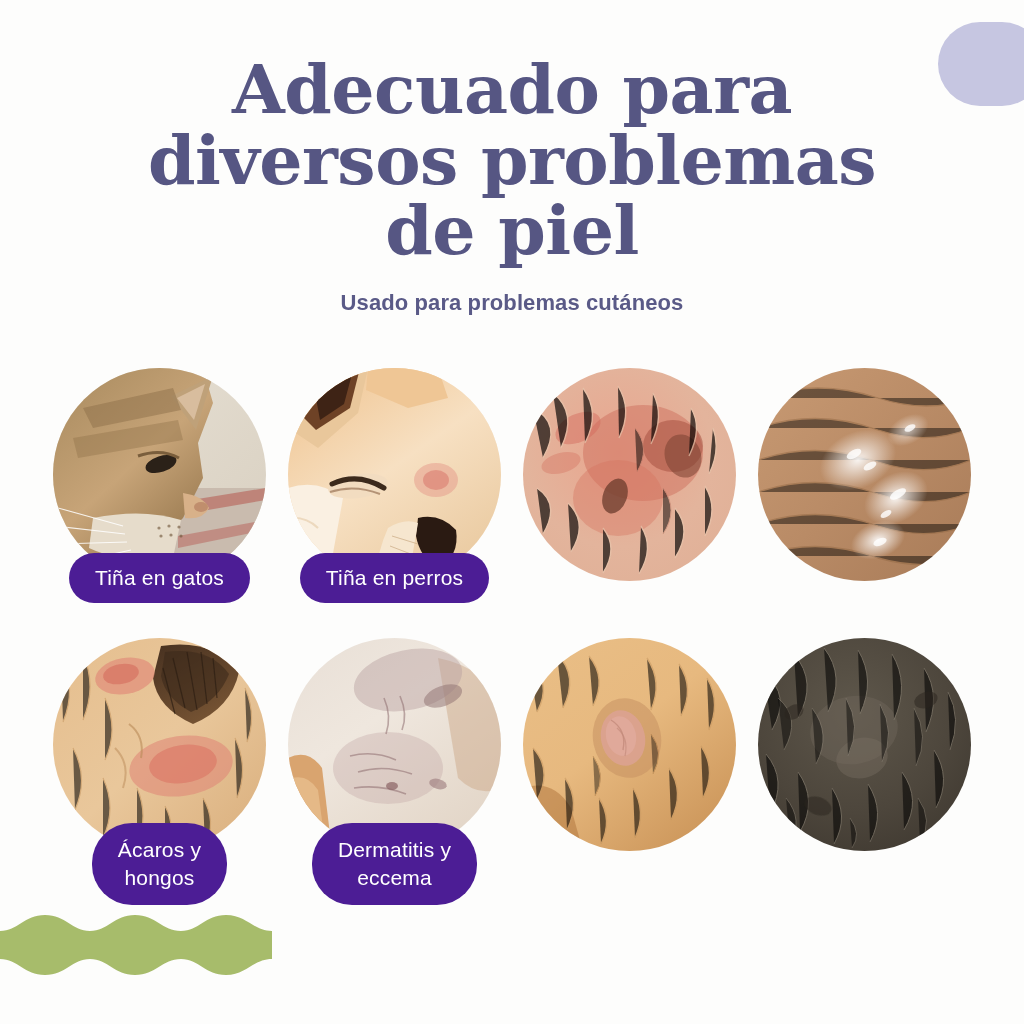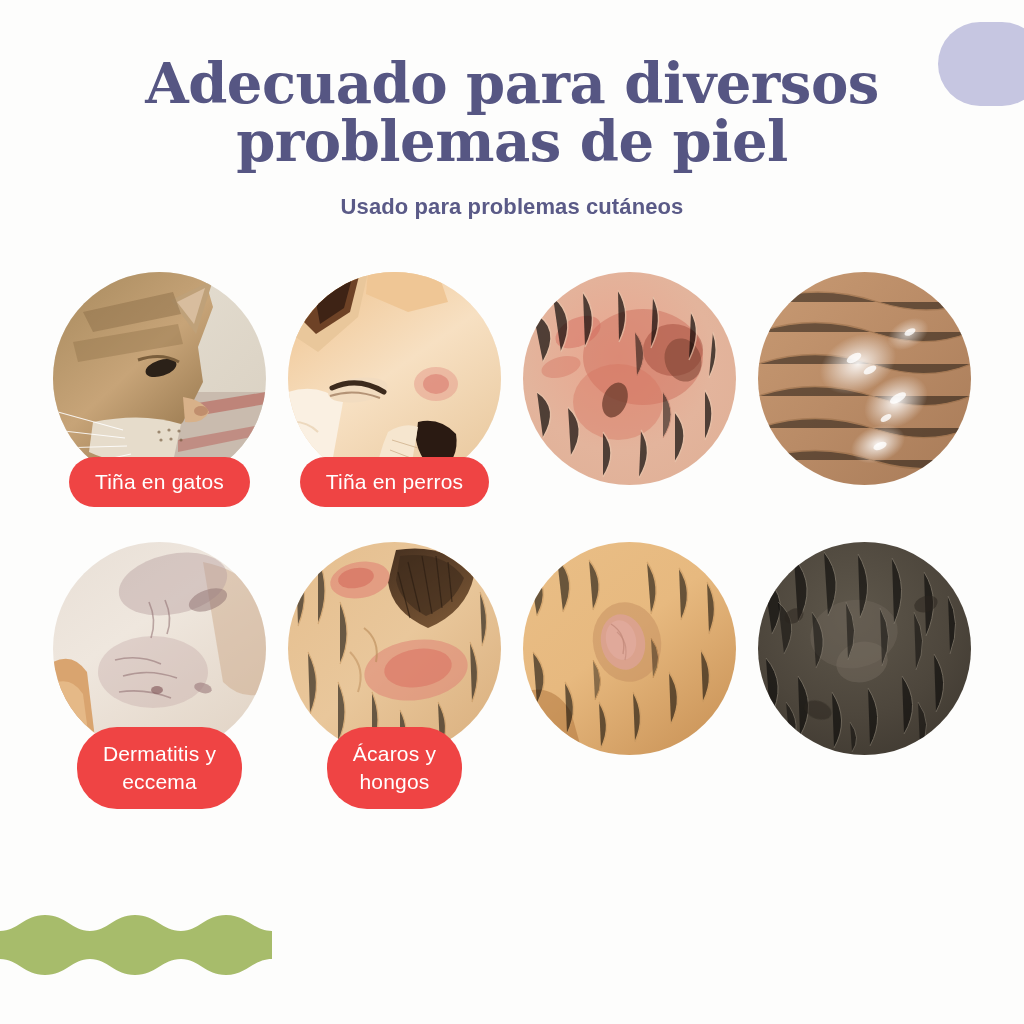--- a/index.html
+++ b/index.html
@@ -30,21 +30,21 @@
   
   .header{
     position:relative;
     z-index:2;
     padding-top:54px;
     text-align:center;
   }
   .title{
     font-family:"DejaVu Serif", serif;
     font-weight:700;
-    font-size:56px;
+    font-size:68px;
     line-height:1.04;
     letter-spacing:-0.5px;
     color:#565683;
     padding:0 110px;
   }
   .subtitle{
     margin-top:24px;
     font-family:"Liberation Sans", sans-serif;
     font-weight:700;
     font-size:22px;
@@ -74,21 +74,21 @@
     border-radius:50%;
     overflow:hidden;
     position:relative;
   }
   .photo svg{ display:block; width:100%; height:100%; }
 
   .pill{
     margin-top:-28px;
     position:relative;
     z-index:3;
-    background:#ef4444;
+    background:#4c1d95;
     color:#FFFFFF;
     border-radius:40px;
     padding:11px 26px;
     font-size:21px;
     line-height:1.33;
     text-align:center;
     white-space:pre-line;
     min-width:118px;
     font-weight:400;
     letter-spacing:0.2px;
@@ -271,60 +271,20 @@
           <ellipse cx="152" cy="60" rx="6" ry="3" transform="rotate(-28 152 60)"></ellipse>
         </g>
       </svg>
     </div>
   </div>
 
   <div class="cell row2">
     <div class="photo">
       <svg viewBox="0 0 213 213">
         <defs>
-          <linearGradient id="g5bg" x1="0" y1="0" x2="0.7" y2="1">
-            <stop offset="0" stop-color="#E8DFD6"></stop>
-              <stop offset="0.45" stop-color="#EFE7DE"></stop>
-            <stop offset="1" stop-color="#E3D6C8"></stop>
-          </linearGradient>
-        </defs>
-        <rect width="213" height="213" fill="url(#g5bg)"></rect>
-        <path d="M0,120 Q20,110 34,130 L44,213 L0,213 Z" fill="#D9A46F"></path>
-        <path d="M4,140 Q20,136 30,152 L38,213 L4,213 Z" fill="#E5B987"></path>
-        <path d="M150,20 Q200,30 213,70 L213,150 Q190,160 170,140 Q160,80 150,20 Z" fill="#C9A583" opacity="0.45"></path>
-        <ellipse cx="120" cy="42" rx="55" ry="30" transform="rotate(-12 120 42)" fill="#B9A0A0" opacity="0.45"></ellipse>
-        <ellipse cx="155" cy="58" rx="20" ry="10" transform="rotate(-20 155 58)" fill="#8D7070" opacity="0.5"></ellipse>
-        <ellipse cx="100" cy="130" rx="55" ry="36" fill="#BFA3A3" opacity="0.35"></ellipse>
-        <g stroke="#8F6E70" stroke-width="1.6" opacity="0.55" fill="none">
-          <path d="M62,118 Q86,112 108,122"></path>
-          <path d="M70,134 Q96,126 124,136"></path>
-          <path d="M66,150 Q92,146 118,156"></path>
-          <path d="M96,60 Q104,78 98,96"></path>
-          <path d="M112,58 Q120,76 114,92"></path>
-        </g>
-        <ellipse cx="104" cy="148" rx="6" ry="4" fill="#8A6364" opacity="0.7"></ellipse>
-        <ellipse cx="150" cy="146" rx="9" ry="5" transform="rotate(15 150 146)" fill="#9B7A7C" opacity="0.6"></ellipse>
-        <path d="M40,190 Q90,180 150,190 L160,213 L34,213 Z" fill="#E9DCC9" opacity="0.8"></path>
-        <g stroke="#D5C3AD" stroke-width="1.2" opacity="0.6">
-          <path d="M56,192 L60,213"></path>
-            <path d="M78,190 L80,213"></path>
-            <path d="M100,190 L100,213"></path>
-          <path d="M122,190 L124,213"></path>
-            <path d="M144,192 L148,213"></path>
-        </g>
-      </svg>
-    </div>
-    <div class="pill">Dermatitis y
-eccema</div>
-  </div>
-
-  <div class="cell row2">
-    <div class="photo">
-      <svg viewBox="0 0 213 213">
-        <defs>
           <linearGradient id="g6bg" x1="0" y1="0" x2="1" y2="1">
             <stop offset="0" stop-color="#E5BE8E"></stop>
               <stop offset="0.5" stop-color="#E9C79B"></stop>
             <stop offset="1" stop-color="#D9AE7C"></stop>
           </linearGradient>
           <linearGradient id="g6dark" x1="0.2" y1="0" x2="0.8" y2="1">
             <stop offset="0" stop-color="#4B3422"></stop>
               <stop offset="1" stop-color="#7B5735"></stop>
           </linearGradient>
         </defs>
@@ -353,20 +313,60 @@
             <path d="M150,160 Q164,184 152,208"></path>
           <path d="M182,100 Q196,130 184,160"></path>
             <path d="M192,50 Q204,78 194,104"></path>
         </g>
         <path d="M76,86 Q92,98 88,120" stroke="#B98A58" stroke-width="2" fill="none" opacity="0.6"></path>
         <path d="M62,110 Q78,126 70,150" stroke="#B98A58" stroke-width="2" fill="none" opacity="0.5"></path>
       </svg>
     </div>
     <div class="pill">Ácaros y
 hongos</div>
+  </div>
+
+  <div class="cell row2">
+    <div class="photo">
+      <svg viewBox="0 0 213 213">
+        <defs>
+          <linearGradient id="g5bg" x1="0" y1="0" x2="0.7" y2="1">
+            <stop offset="0" stop-color="#E8DFD6"></stop>
+              <stop offset="0.45" stop-color="#EFE7DE"></stop>
+            <stop offset="1" stop-color="#E3D6C8"></stop>
+          </linearGradient>
+        </defs>
+        <rect width="213" height="213" fill="url(#g5bg)"></rect>
+        <path d="M0,120 Q20,110 34,130 L44,213 L0,213 Z" fill="#D9A46F"></path>
+        <path d="M4,140 Q20,136 30,152 L38,213 L4,213 Z" fill="#E5B987"></path>
+        <path d="M150,20 Q200,30 213,70 L213,150 Q190,160 170,140 Q160,80 150,20 Z" fill="#C9A583" opacity="0.45"></path>
+        <ellipse cx="120" cy="42" rx="55" ry="30" transform="rotate(-12 120 42)" fill="#B9A0A0" opacity="0.45"></ellipse>
+        <ellipse cx="155" cy="58" rx="20" ry="10" transform="rotate(-20 155 58)" fill="#8D7070" opacity="0.5"></ellipse>
+        <ellipse cx="100" cy="130" rx="55" ry="36" fill="#BFA3A3" opacity="0.35"></ellipse>
+        <g stroke="#8F6E70" stroke-width="1.6" opacity="0.55" fill="none">
+          <path d="M62,118 Q86,112 108,122"></path>
+          <path d="M70,134 Q96,126 124,136"></path>
+          <path d="M66,150 Q92,146 118,156"></path>
+          <path d="M96,60 Q104,78 98,96"></path>
+          <path d="M112,58 Q120,76 114,92"></path>
+        </g>
+        <ellipse cx="104" cy="148" rx="6" ry="4" fill="#8A6364" opacity="0.7"></ellipse>
+        <ellipse cx="150" cy="146" rx="9" ry="5" transform="rotate(15 150 146)" fill="#9B7A7C" opacity="0.6"></ellipse>
+        <path d="M40,190 Q90,180 150,190 L160,213 L34,213 Z" fill="#E9DCC9" opacity="0.8"></path>
+        <g stroke="#D5C3AD" stroke-width="1.2" opacity="0.6">
+          <path d="M56,192 L60,213"></path>
+            <path d="M78,190 L80,213"></path>
+            <path d="M100,190 L100,213"></path>
+          <path d="M122,190 L124,213"></path>
+            <path d="M144,192 L148,213"></path>
+        </g>
+      </svg>
+    </div>
+    <div class="pill">Dermatitis y
+eccema</div>
   </div>
 
   <div class="cell row2">
     <div class="photo">
       <svg viewBox="0 0 213 213">
         <defs>
           <linearGradient id="g7bg" x1="0.1" y1="0" x2="0.9" y2="1">
             <stop offset="0" stop-color="#E9BE86"></stop>
               <stop offset="0.45" stop-color="#E7B97F"></stop>
             <stop offset="1" stop-color="#C99256"></stop>

